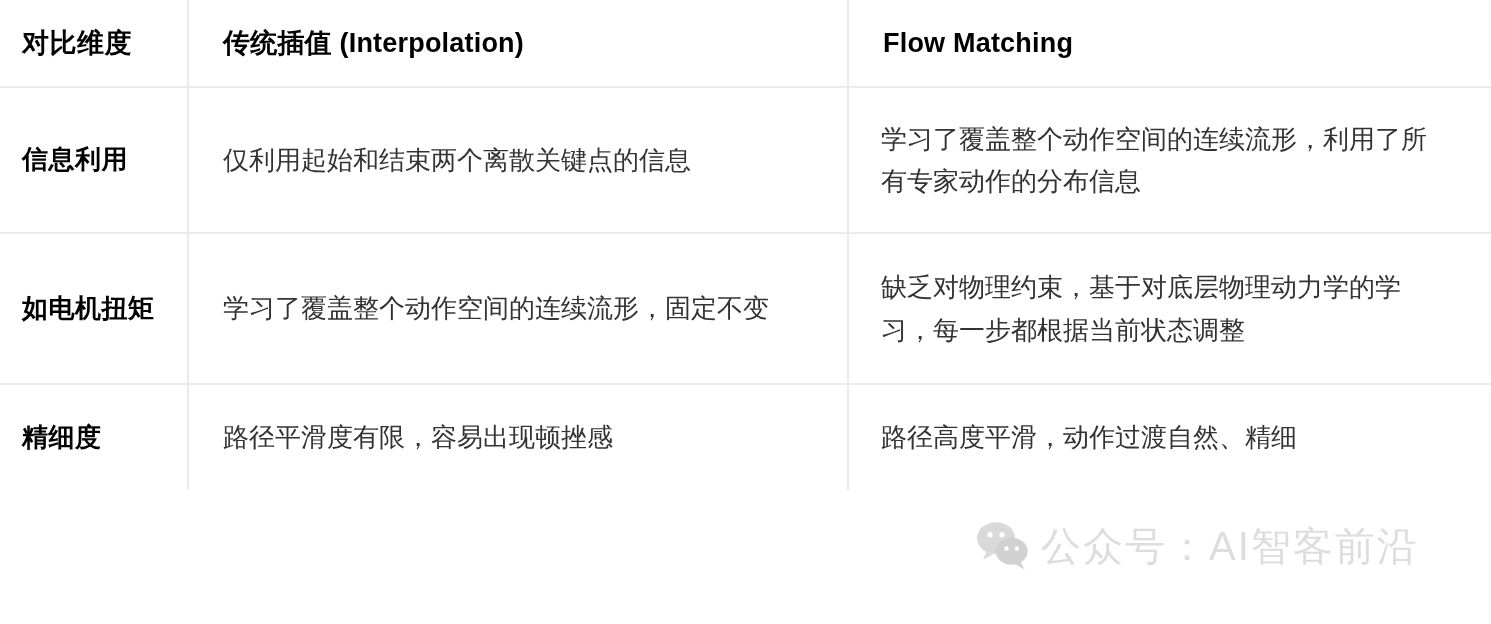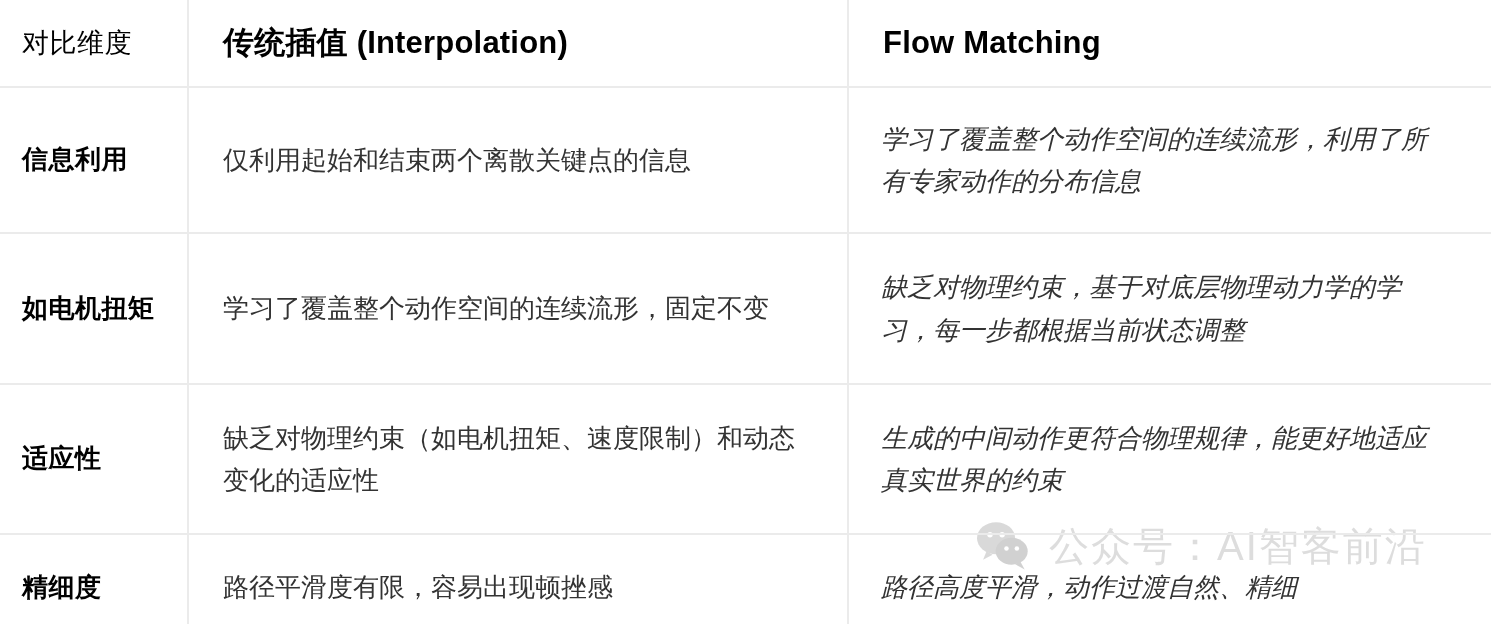--- a/index.html
+++ b/index.html
@@ -51,28 +51,28 @@
     border-bottom: none;
   }
 
   
   .row-header th {
     height: 86px;
     padding: 0 0 0 0;
   }
   .row-header .head-dim {
     font-size: 27px;
-    font-weight: normal;
+    font-weight: bold;
     color: #000000;
     padding-left: 22px;
     letter-spacing: 0.5px;
     margin-left: 40px;
   }
   .row-header .head-col {
-    font-size: 31px;
+    font-size: 27px;
     font-weight: bold;
     color: #000000;
     padding-left: 34px;
     letter-spacing: 0.2px;
   }
   .head-sub {
     font-weight: bold;
   }
 
   
@@ -94,31 +94,30 @@
     font-size: 26px;
     font-weight: normal;
     color: #333333;
     line-height: 1.62;
     padding: 0 28px 0 34px;
   }
 
   .cell-body.col3 {
     padding-left: 32px;
     padding-right: 40px;
-    font-style: italic;
   }
 
   
   .watermark {
     position: absolute;
     left: 975px;
     top: 520px;
     display: flex;
     align-items: center;
-    gap: 18px;
+    gap: 10px;
     z-index: 1;
     pointer-events: none;
     opacity: 0.62;
   }
   .watermark .wm-logo {
     width: 56px;
     height: 52px;
     flex: 0 0 auto;
     display: block;
   }
@@ -167,25 +166,20 @@
       <tr class="row-1">
         <td class="cell-dim">信息利用</td>
         <td class="cell-body">仅利用起始和结束两个离散关键点的信息</td>
         <td class="cell-body col3">学习了覆盖整个动作空间的连续流形，利用了所有专家动作的分布信息</td>
       </tr>
       <tr class="row-2">
         <td class="cell-dim">如电机扭矩</td>
         <td class="cell-body">学习了覆盖整个动作空间的连续流形，固定不变</td>
         <td class="cell-body col3">缺乏对物理约束，基于对底层物理动力学的学习，每一步都根据当前状态调整</td>
       </tr>
-      <tr class="row-3">
-        <td class="cell-dim">适应性</td>
-        <td class="cell-body">缺乏对物理约束（如电机扭矩、速度限制）和动态变化的适应性</td>
-        <td class="cell-body col3">生成的中间动作更符合物理规律，能更好地适应真实世界的约束</td>
-      </tr>
       <tr class="row-4">
         <td class="cell-dim">精细度</td>
         <td class="cell-body">路径平滑度有限，容易出现顿挫感</td>
         <td class="cell-body col3">路径高度平滑，动作过渡自然、精细</td>
       </tr>
     </tbody>
   </table>
 
 </div>
 

